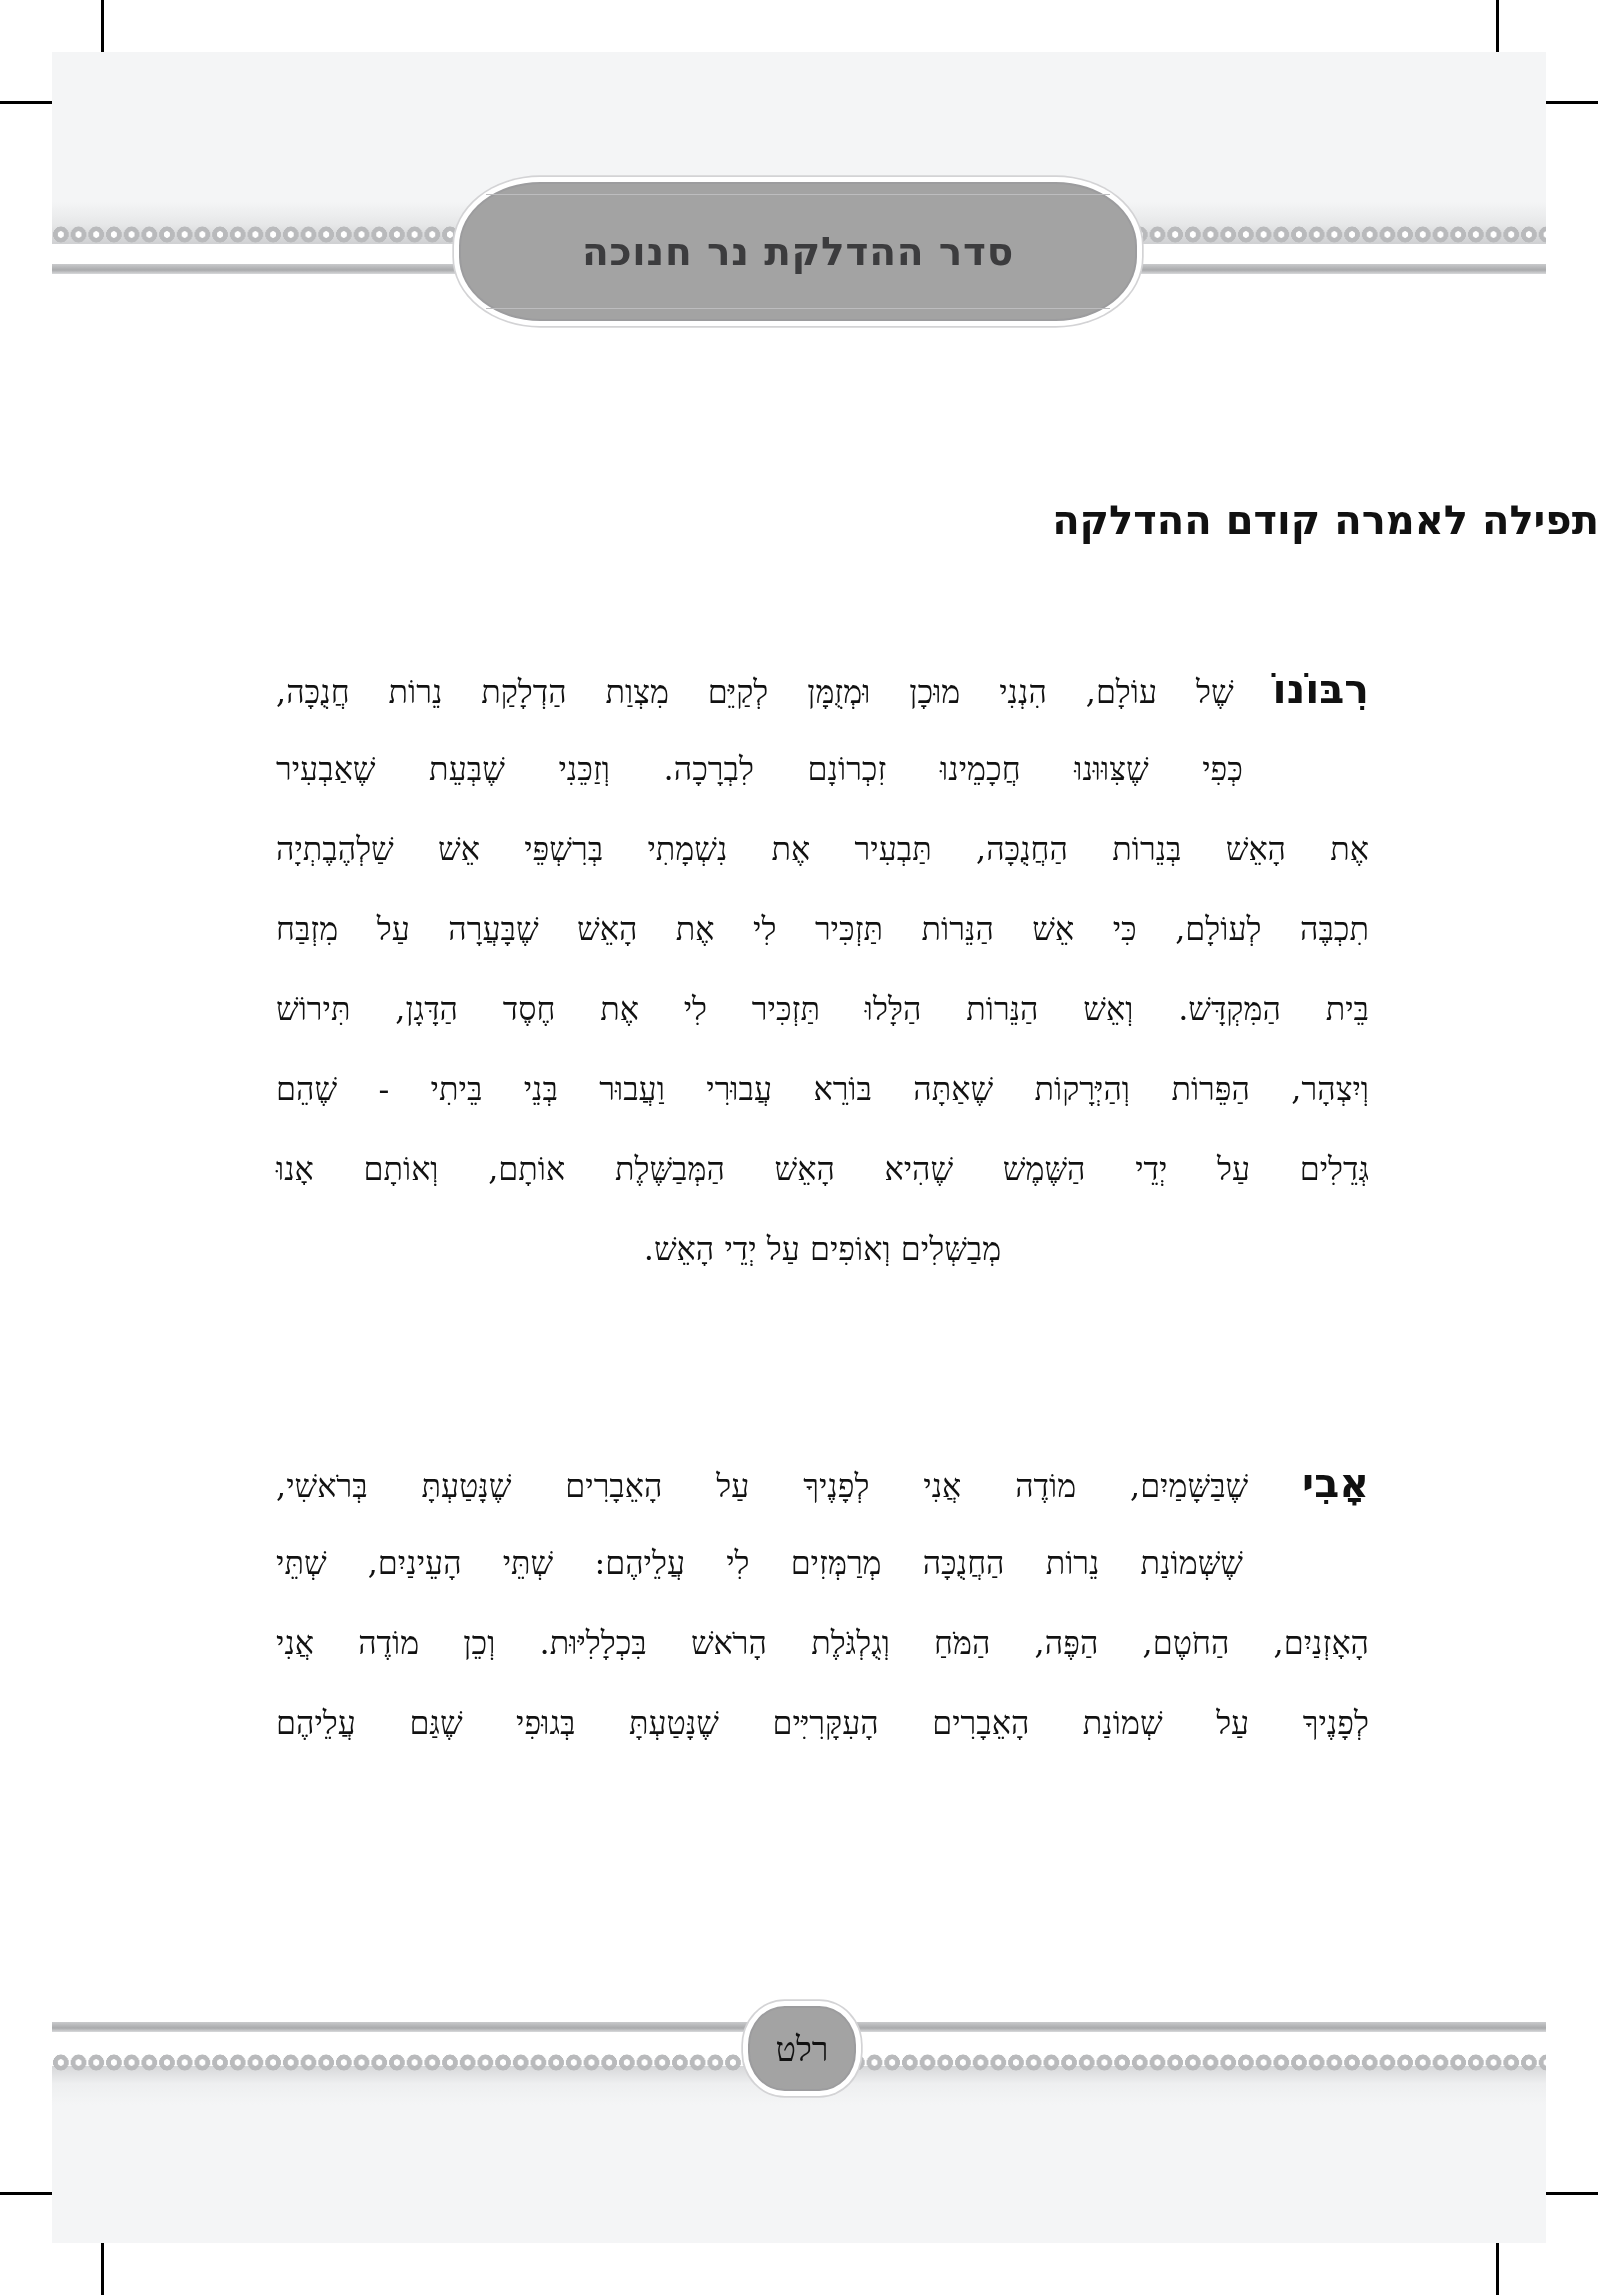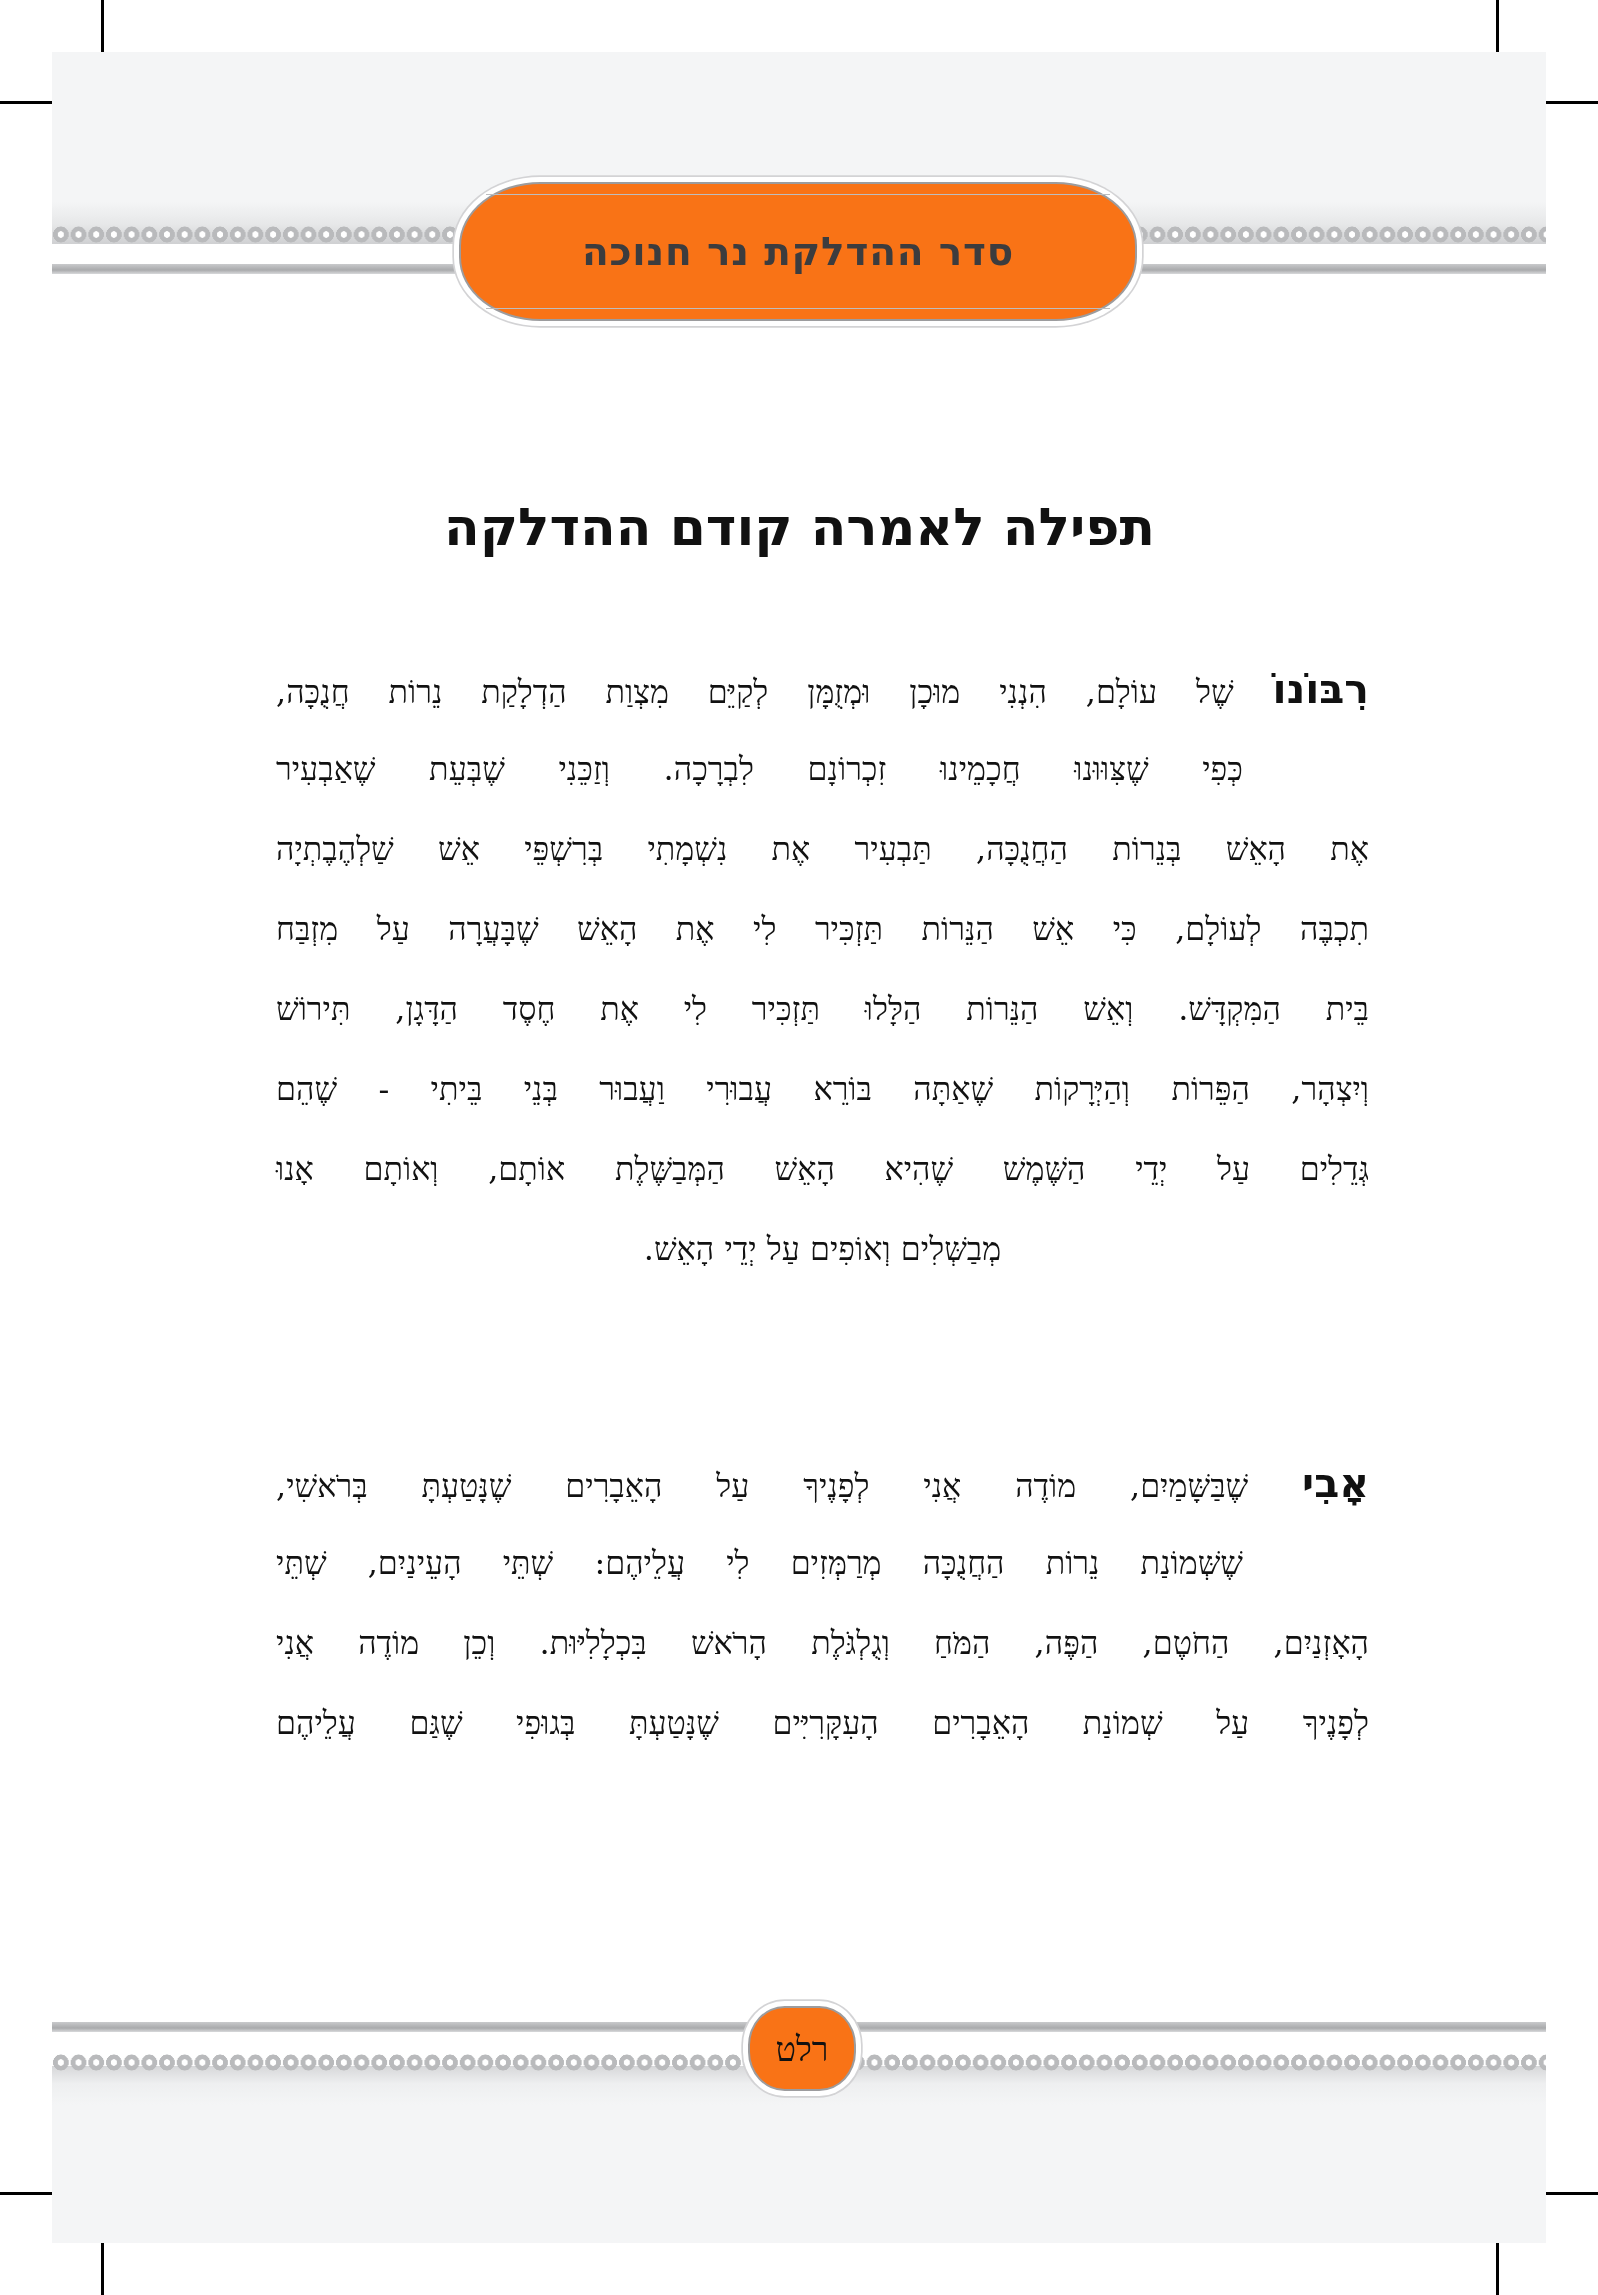--- a/index.html
+++ b/index.html
@@ -21,42 +21,42 @@
     position:absolute; left:52px; width:1494px; height:18.5px;
     background-image: radial-gradient(circle at 50% 50%, #ffffff 0 2.9px, #b9babc 3.4px 7.6px, transparent 8px);
     background-size: 17.7px 18.5px;
     background-repeat: repeat-x;
   }
   .rule {
     position:absolute; left:52px; width:1494px; height:10px;
     background: linear-gradient(to bottom, #c9cacc 0%, #a9aaac 60%, #d8d9db 100%);
   }
   .cartouche {
-    position:absolute; background:#f97316;
+    position:absolute; background:#a3a3a3;
     border:2.5px solid #9c9c9e;
     border-radius: 46% / 22%;
     box-shadow: 0 0 0 5px #fff, 0 0 0 6.7px #d3d3d5;
     display:flex; align-items:center; justify-content:center;
   }
   .header-cartouche { left:459px; top:182px; width:674px; height:135px; border-radius: 12% / 46%; }
   .header-cartouche .inner {
     position:absolute; left:25px; right:25px; top:10px; bottom:10px;
     border-top:1.7px solid #bdbdbf; border-bottom:1.7px solid #bdbdbf;
   }
   .header-title {
     font-family:"DejaVu Sans", sans-serif; font-weight:bold; font-size:39px; color:#3c3c3e;
     direction:rtl; position:relative; z-index:2; letter-spacing:0.8px;
   }
   .footer-cartouche { left:748px; top:2006px; width:104px; height:81px; border-radius: 34% / 46%; }
   .page-number {
     font-family:"DejaVu Serif", serif; font-size:34px; color:#111; direction:rtl;
   }
   .main-title {
-    position:absolute; left:0; right:0; top:497px; text-align:center;
-    font-family:"DejaVu Sans", sans-serif; font-weight:bold; font-size:52px; direction:rtl;
+    position:absolute; left:0; right:0; top:497px; 
+    font-family:"DejaVu Sans", sans-serif; font-weight:bold; font-size:40px; direction:rtl;
   }
   .para {
     position:absolute; left:276px; width:1093px; direction:rtl;
     font-size:32px; line-height:80px; text-align:justify; text-align-last:auto;
   }
   .para .line { display:block; white-space:nowrap; text-align:justify; text-align-last:justify; height:80px; }
   .para .line.indent { padding-right:126px; }
   .para .line.center { text-align:center; text-align-last:center; }
   .para .line.first-line { text-align-last:justify; }
   .drop { font-family:"DejaVu Sans", sans-serif; font-weight:bold; font-size:41px; }

